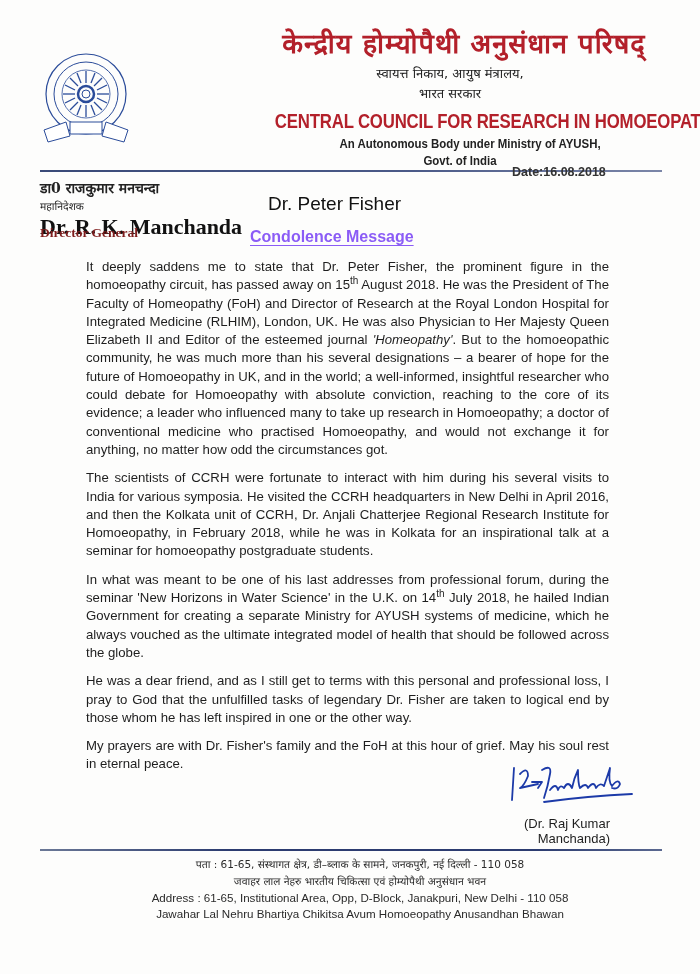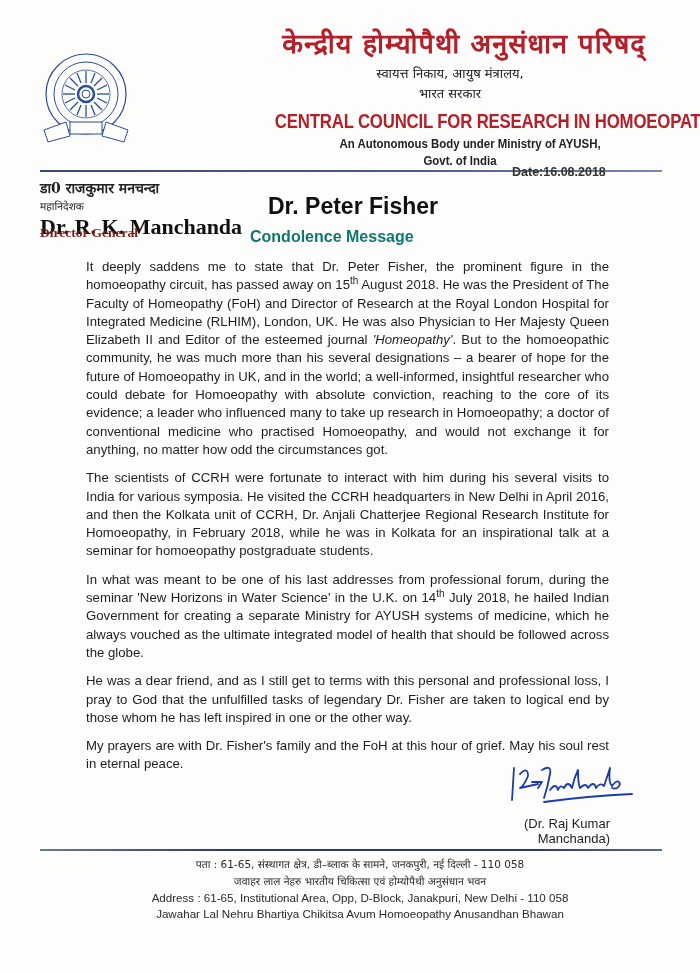--- a/index.html
+++ b/index.html
@@ -16,22 +16,22 @@
   .en-title { left: 244px; top: 110px; width: 440px; text-align: center; color: #b3202a;
     font-size: 19.5px; font-weight: bold; transform: scaleX(0.86); transform-origin: center; white-space: nowrap; letter-spacing: -0.2px; }
   .en-sub1 { left: 300px; top: 136px; width: 340px; text-align: center; font-size: 13px; font-weight: bold; color: #222; transform: scaleX(0.88); white-space: nowrap; }
   .en-sub2 { left: 360px; top: 153px; width: 200px; text-align: center; font-size: 13px; font-weight: bold; color: #222; transform: scaleX(0.88); }
   .rule-top { left: 40px; top: 170px; width: 622px; height: 2px; background: linear-gradient(90deg,#3a4a78,#4b5a88 60%,#7b86a8); }
   .date { left: 512px; top: 165px; font-size: 12.5px; font-weight: bold; color: #333; }
   .hi-name { left: 40px; top: 178px; font-family: "DejaVu Serif", serif; font-size: 14px; font-weight: bold; color: #222; }
   .hi-desig { left: 40px; top: 199px; font-family: "DejaVu Serif", serif; font-size: 10.5px; font-weight: normal; color: #222; }
   .en-name { left: 40px; top: 214px; font-family: "Liberation Serif", serif; font-size: 22px; font-weight: bold; color: #111; }
   .en-desig { left: 40px; top: 225px; font-family: "Liberation Serif", serif; font-size: 13.5px; font-weight: bold; color: #7f1d1d; }
-  .subject-name { left: 268px; top: 193px; font-size: 23px; font-weight: bold; color: #111; }
-  .subject-title { left: 250px; top: 228px; font-size: 16px; font-weight: bold; color: #0f766e; text-underline-offset: 3px; }
+  .subject-name { left: 268px; top: 193px; font-size: 19px; font-weight: normal; color: #111; }
+  .subject-title { left: 250px; top: 228px; font-size: 16px; font-weight: bold; color: #8b5cf6; text-decoration: underline; text-underline-offset: 3px; }
   .body-text { left: 86px; top: 258px; width: 523px; font-size: 13.2px; line-height: 18.3px; color: #1e1e1e; text-align: justify; }
   .body-text p { margin: 0 0 10px 0; }
   .body-text sup { font-size: 10px; line-height: 0; }
   .signature { left: 508px; top: 760px; width: 130px; height: 48px; }
   .signer { left: 470px; top: 816px; width: 140px; text-align: right; font-size: 13px; color: #1e1e1e; }
   .rule-bottom { left: 40px; top: 849px; width: 622px; height: 2px; background: linear-gradient(90deg,#6b7896,#2c3c70 30%,#2c3c70 80%,#5a6890); }
   .footer { left: 60px; top: 856px; width: 600px; text-align: center; font-size: 11.6px; color: #2a2a2a; line-height: 16.8px; }
   .footer .hi { font-family: "DejaVu Sans", sans-serif; font-size: 10.5px; }
 </style>
 </head>

